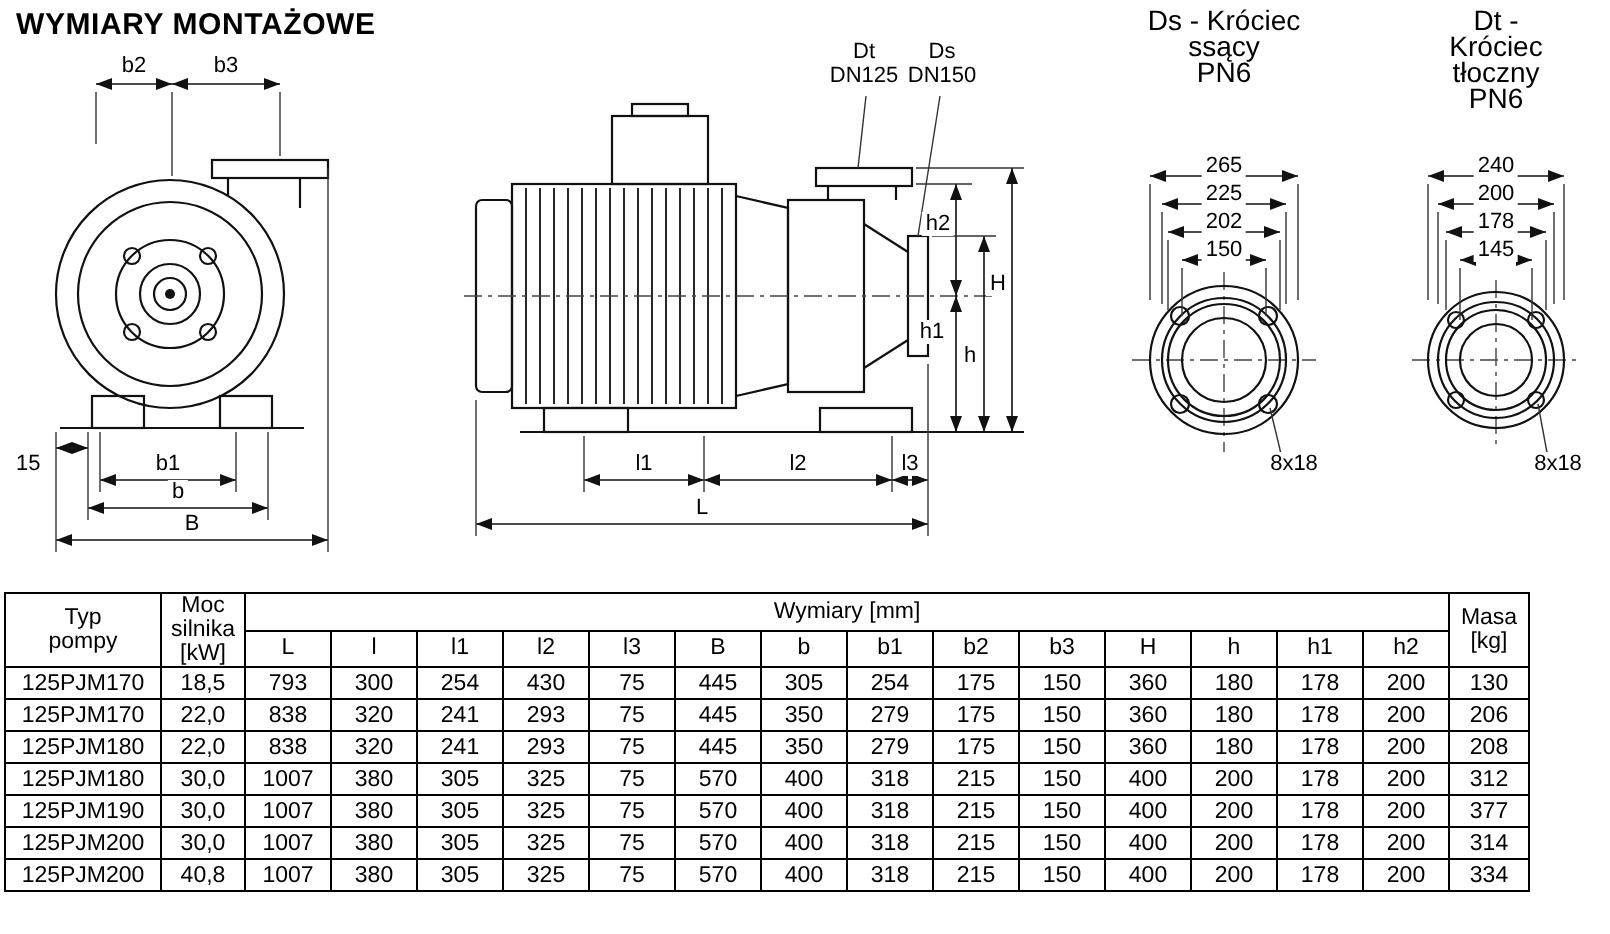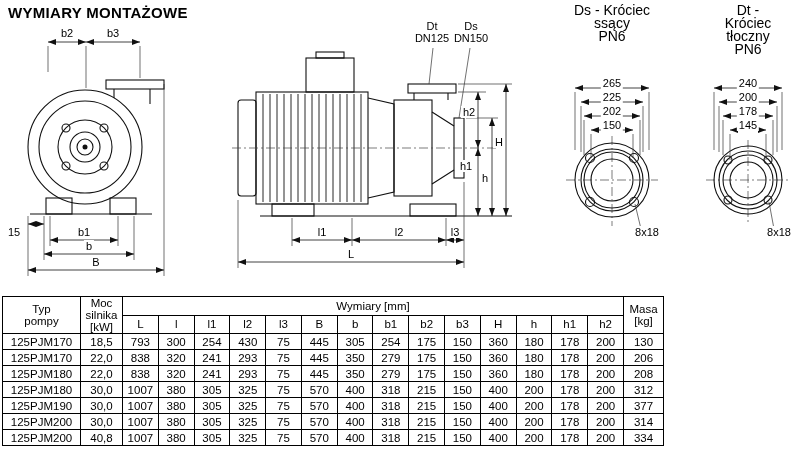--- a/index.html
+++ b/index.html
@@ -12,21 +12,21 @@
   .lbl.noc{transform:none;margin-top:16px;}
   .lbl.cap{font-size:14px;line-height:13px;}
   
   .ln{stroke:#111;stroke-width:1.1;fill:none;}
   .fin{stroke:#111;stroke-width:.9;fill:none;}
   .dim{stroke:#111;stroke-width:.8;fill:none;}
   .ext{stroke:#333;stroke-width:.7;fill:none;}
   .cl{stroke:#444;stroke-width:.7;stroke-dasharray:9 3 2 3;fill:none;}
   
   .table-wrap{position:absolute;left:2px;top:296px;}
-  table{border-collapse:collapse;width:662px;table-layout:fixed;font-size:11.5px;}
+  table{border-collapse:collapse;width:763px;table-layout:fixed;font-size:11.5px;}
   th,td{border:1px solid #000;text-align:center;vertical-align:middle;padding:0;font-weight:normal;}
   thead th{height:16px;line-height:12px;}
   th.multi{white-space:pre-line;}
   tbody td{height:15px;line-height:14px;}
   .c-typ{width:78px}.c-moc{width:42px}.c-masa{width:40px}
 </style>
 </head>
 <body>
 
 <div class="page">

